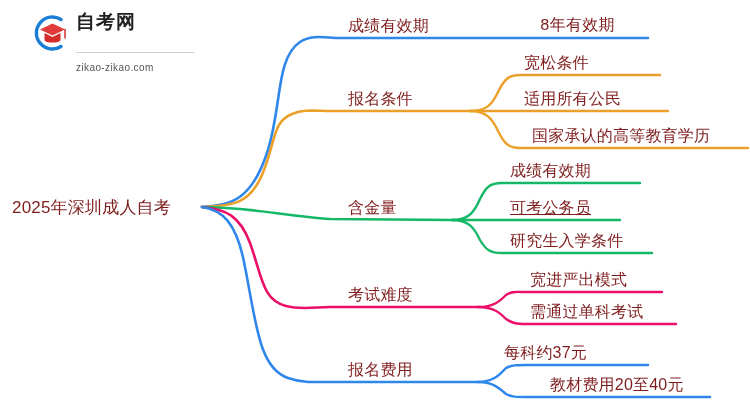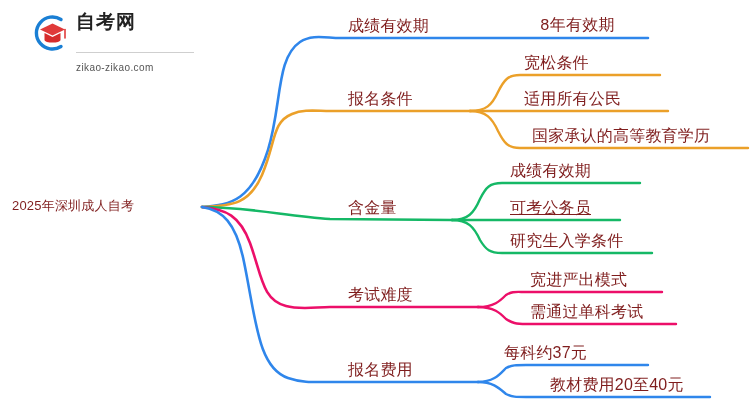--- a/index.html
+++ b/index.html
@@ -24,21 +24,21 @@
   }
   .node-label {
     position: absolute;
     font-size: 16px;
     line-height: 1;
     color: #7f1d1d;
     white-space: nowrap;
     letter-spacing: 0.2px;
   }
   .root-label {
-    font-size: 13px;
+    font-size: 17px;
   }
   
   #logo {
     position: absolute;
     left: 28px;
     top: 10px;
     width: 180px;
     height: 46px;
   }
   #logo-mark {

